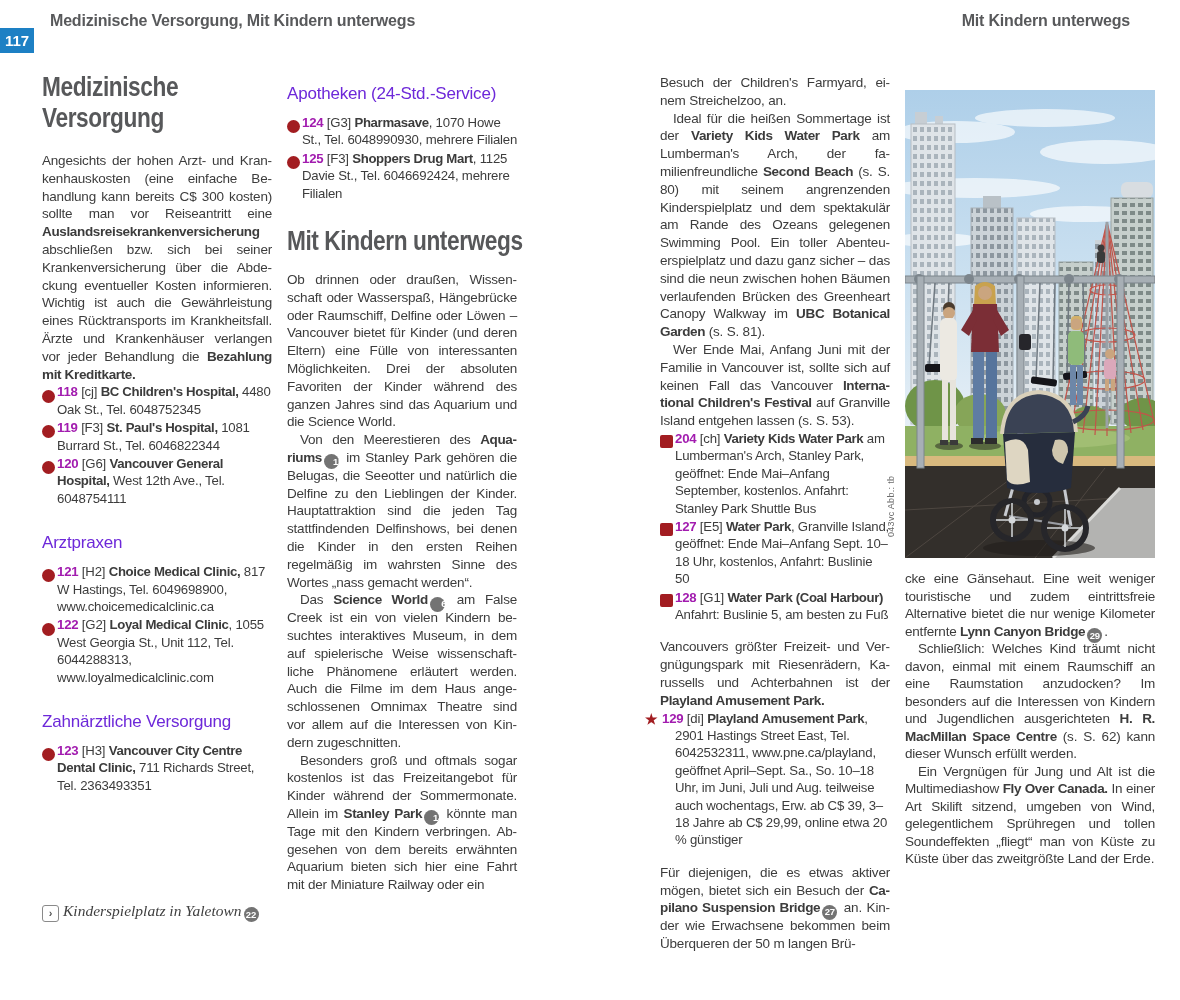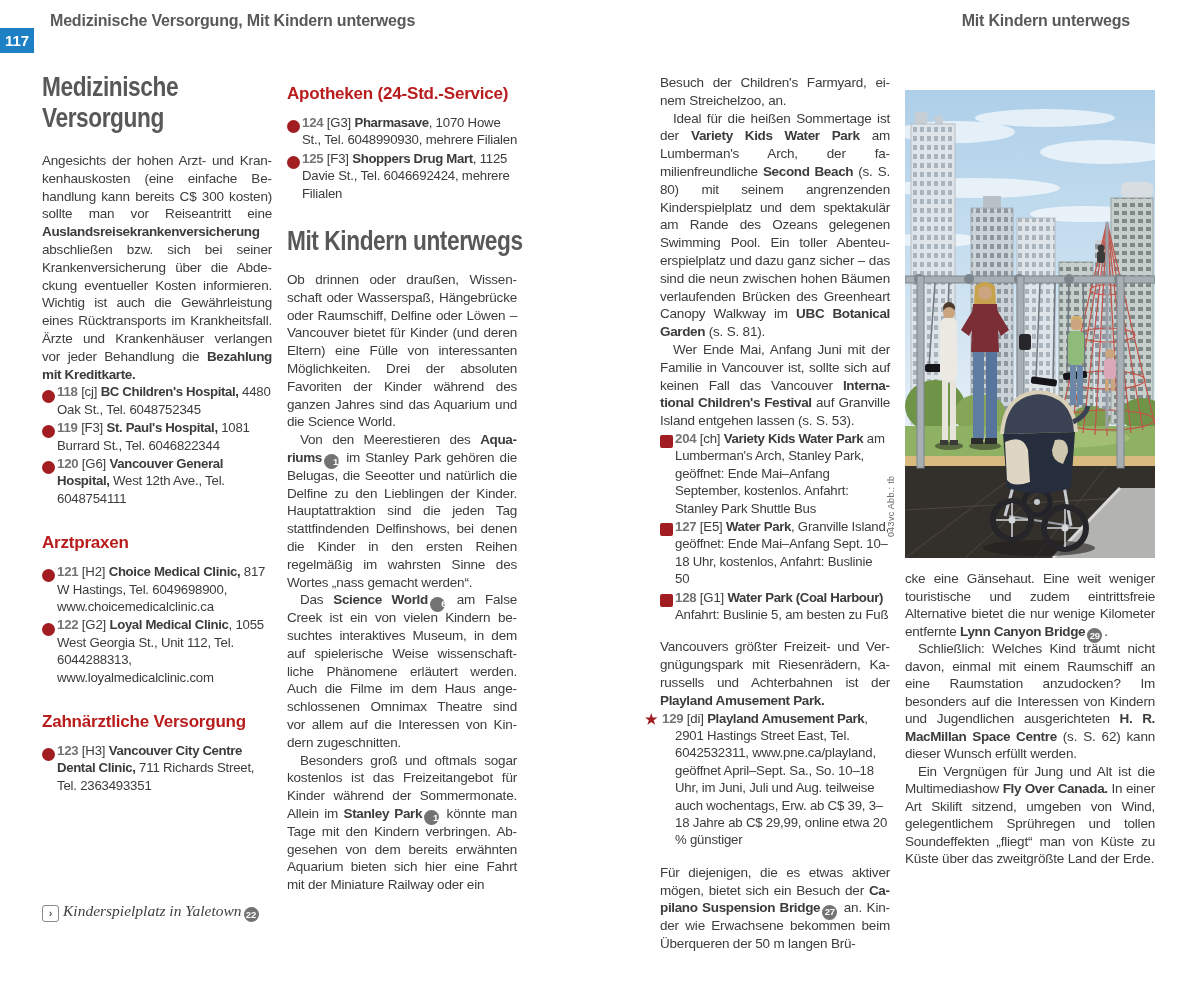--- a/index.html
+++ b/index.html
@@ -8,30 +8,30 @@
   .htitle{position:absolute;top:12px;font-size:16px;font-weight:bold;color:#58595b;letter-spacing:-0.2px;white-space:nowrap;}
   #htitle-left{left:50px;}
   #htitle-right{right:50px;}
   .col{position:absolute;width:230px;font-size:13.5px;line-height:17.8px;text-align:justify;letter-spacing:-0.2px;color:#3c3c3c;}
   #col1{left:42px;top:72px;}
   #col2{left:287px;top:84px;}
   #col3{left:660px;top:74px;}
   #col4{left:905px;top:570px;width:250px;line-height:17.5px;}
   .maintitle{font-size:27px;line-height:31px;font-weight:bold;color:#57585a;white-space:pre-line;letter-spacing:-0.5px;margin:0;transform:scaleX(0.84);transform-origin:0 50%;text-align:left;}
   .maintitle.mid{margin:24px 0 14px 0;white-space:nowrap;}
-  .subhead{font-size:17px;line-height:20px;font-weight:bold;color:#b91c1c;white-space:pre-line;letter-spacing:-0.2px;margin:26px 0 10px 0;text-align:left;}
+  .subhead{font-size:17px;line-height:20px;font-weight:normal;color:#6d28d9;white-space:pre-line;letter-spacing:-0.2px;margin:26px 0 10px 0;text-align:left;}
   .subhead.mt0{margin-top:0;}
   .body{margin:0;}
   .body.first{margin-top:18px;}
   .indent{text-indent:13px;}
   .entries{margin:0;}
   .entry{font-size:13.2px;line-height:17.4px;text-align:left;padding-left:15px;text-indent:-15px;margin:0 0 1px 0;}
   .gap{height:14px;}
   .b{font-weight:bold;letter-spacing:-0.35px;}
-  .red{color:#737373;font-weight:bold;}
+  .red{color:#a21caf;font-weight:bold;}
   .i{font-style:italic;}
   .badge{display:inline-flex;align-items:center;justify-content:center;position:relative;top:2px;font-family:"Liberation Sans",sans-serif;font-style:normal;flex:none;}
   .badge.cross{width:13px;height:13px;border-radius:50%;background:#a21d21;color:#fff;font-size:9px;font-weight:bold;margin-right:2px;}
   .badge.ssquare{width:13px;height:13px;border-radius:2px;background:#a21d21;color:#fff;font-size:10px;font-weight:bold;margin-right:2px;}
   .badge.circle{width:15px;height:15px;border-radius:50%;background:#737373;color:#fff;font-size:9.5px;font-weight:bold;margin:0 2px;top:3px;}
   .badge.star{color:#a21d21;font-size:14px;font-weight:bold;background:none;margin-right:2px;top:1px;}
   .badge.arrowbox{width:15px;height:15px;border:1.5px solid #8a8a8a;border-radius:3px;background:#fff;color:#555;font-size:11px;font-weight:bold;margin-right:4px;top:2px;}
   .caption{position:absolute;left:42px;top:902px;font-family:"Liberation Serif",serif;font-style:italic;font-size:15.5px;color:#3f3f3f;display:flex;align-items:center;white-space:nowrap;}
   #photo{position:absolute;left:905px;top:90px;width:250px;height:468px;}
   #credit{position:absolute;left:886px;top:537px;transform:rotate(-90deg);transform-origin:0 0;font-size:9px;color:#6a6a6a;letter-spacing:0.3px;white-space:nowrap;}

